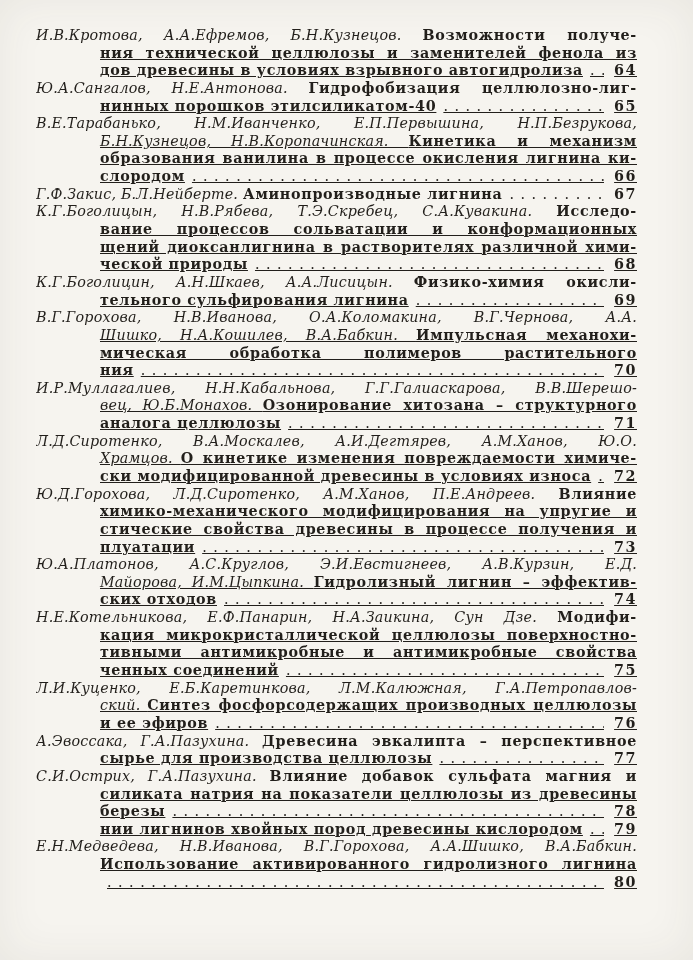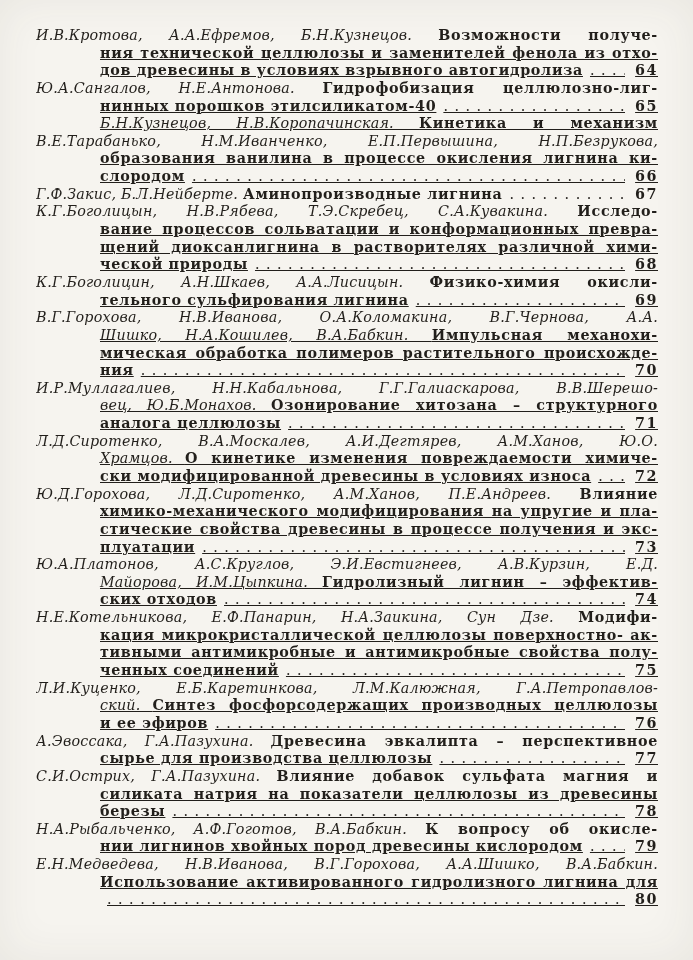--- a/index.html
+++ b/index.html
@@ -6,21 +6,21 @@
   body {
     width: 693px; height: 960px;
     background: #e9e7e2;
     font-family: "DejaVu Serif", "Liberation Serif", serif;
   }
   .page {
     width: 693px; height: 960px;
     box-sizing: border-box;
     background: var(--paper, #f6f4ef);
     color: var(--ink, #221f1b);
-    padding: 27px 35px 0 36px;
+    padding: 27px 56px 0 36px;
     overflow: hidden;
     box-shadow: inset 0 0 45px rgba(60,50,40,0.07);
   }
   .entry { margin: 0; }
   .line {
     font-size: 14.3px;
     line-height: 17.65px;
     height: 17.65px;
     overflow: hidden;
     text-align: justify;
@@ -70,22 +70,22 @@
       </div>
       <div class="entry">
         <div class="line"><span class="a">Ю.А.Сангалов, Н.Е.Антонова. </span><span class="t">Гидрофобизация целлюлозно-лиг-</span></div>
         <div class="line cont last">
           <span class="t">нинных порошков этилсиликатом-40</span>
           <span class="leader">..........................................................................................</span>
           <span class="pg">65</span>
         </div>
       </div>
       <div class="entry">
+        <div class="line"><span class="a">В.Е.Тарабанько, Н.М.Иванченко, Е.П.Первышина, Н.П.Безрукова,</span></div>
         <div class="line cont"><span class="a">Б.Н.Кузнецов, Н.В.Коропачинская. </span><span class="t">Кинетика и механизм</span></div>
-        <div class="line"><span class="a">В.Е.Тарабанько, Н.М.Иванченко, Е.П.Первышина, Н.П.Безрукова,</span></div>
         <div class="line cont"><span class="t">образования ванилина в процессе окисления лигнина ки-</span></div>
         <div class="line cont last">
           <span class="t">слородом</span>
           <span class="leader">..........................................................................................</span>
           <span class="pg">66</span>
         </div>
       </div>
       <div class="entry">
         <div class="line last">
           <span class="a">Г.Ф.Закис, Б.Л.Нейберте.</span>
@@ -189,21 +189,20 @@
       <div class="entry">
         <div class="line"><span class="a">С.И.Острих, Г.А.Пазухина. </span><span class="t">Влияние добавок сульфата магния и</span></div>
         <div class="line cont"><span class="t">силиката натрия на показатели целлюлозы из древесины</span></div>
         <div class="line cont last">
           <span class="t">березы</span>
           <span class="leader">..........................................................................................</span>
           <span class="pg">78</span>
         </div>
       </div>
       <div class="entry">
-        <div class="line"><span class="a">Н.А.Рыбальченко, А.Ф.Гоготов, В.А.Бабкин. </span><span class="t">К вопросу об окисле-</span></div>
         <div class="line cont last">
           <span class="t">нии лигнинов хвойных пород древесины кислородом</span>
           <span class="leader">..........................................................................................</span>
           <span class="pg">79</span>
         </div>
       </div>
       <div class="entry">
         <div class="line"><span class="a">Е.Н.Медведева, Н.В.Иванова, В.Г.Горохова, А.А.Шишко, В.А.Бабкин.</span></div>
         <div class="line cont"><span class="t">Использование активированного гидролизного лигнина для</span></div>
         <div class="line cont last">

